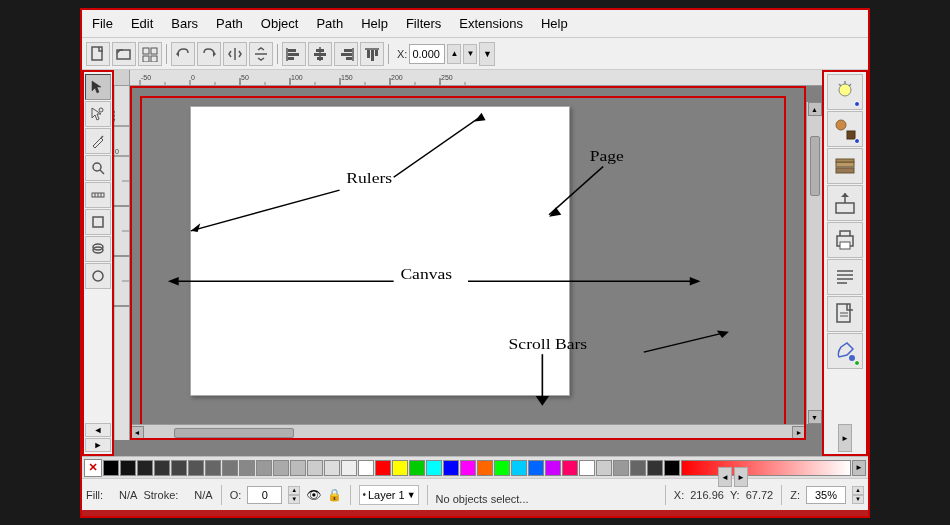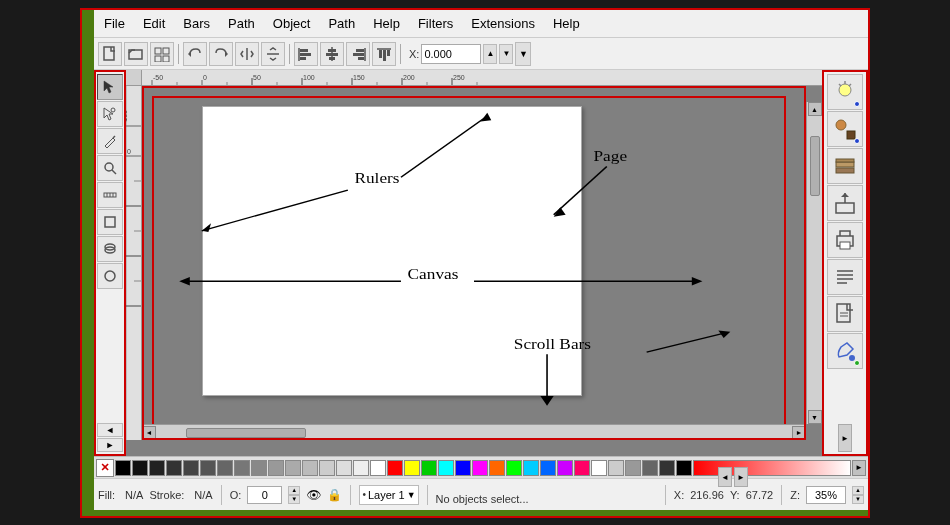--- a/index.html
+++ b/index.html
@@ -12,23 +12,22 @@
       overflow: hidden;
     }
 
     
     .app-window {
       width: 790px;
       height: 510px;
       position: absolute;
       top: 8px;
       left: 80px;
-      background: #4d7c0f;
+      background: #b91c1c;
       border: 2px solid #cc0000;
-      padding-left: 12px;
     }
 
     
     .menu-bar {
       display: flex;
       align-items: center;
       background: #f0f0f0;
       border-bottom: 1px solid #ccc;
       padding: 4px 6px;
       gap: 10px;
@@ -73,21 +72,21 @@
       display: flex;
       align-items: center;
       gap: 2px;
       margin-left: 4px;
     }
     .toolbar-label {
       font-size: 11px;
       color: #333;
     }
     .toolbar-input {
-      width: 60px;
+      width: 36px;
       height: 20px;
       border: 1px solid #aaa;
       font-size: 11px;
       padding: 0 2px;
       background: white;
     }
     .toolbar-arrow-btn {
       width: 14px;
       height: 20px;
       background: #e0e0e0;
@@ -280,21 +279,21 @@
       border-top: 1px solid #ccc;
       display: flex;
       align-items: center;
       padding: 0 4px;
       gap: 6px;
       font-size: 11px;
     }
     .status-section {
       display: flex;
       align-items: center;
-      gap: 10px;
+      gap: 16px;
     }
     .status-label { color: #333; font-size: 11px; }
     .status-value { color: #333; font-size: 11px; }
     .status-divider {
       width: 1px;
       height: 20px;
       background: #bbb;
       margin: 0 2px;
     }
 

